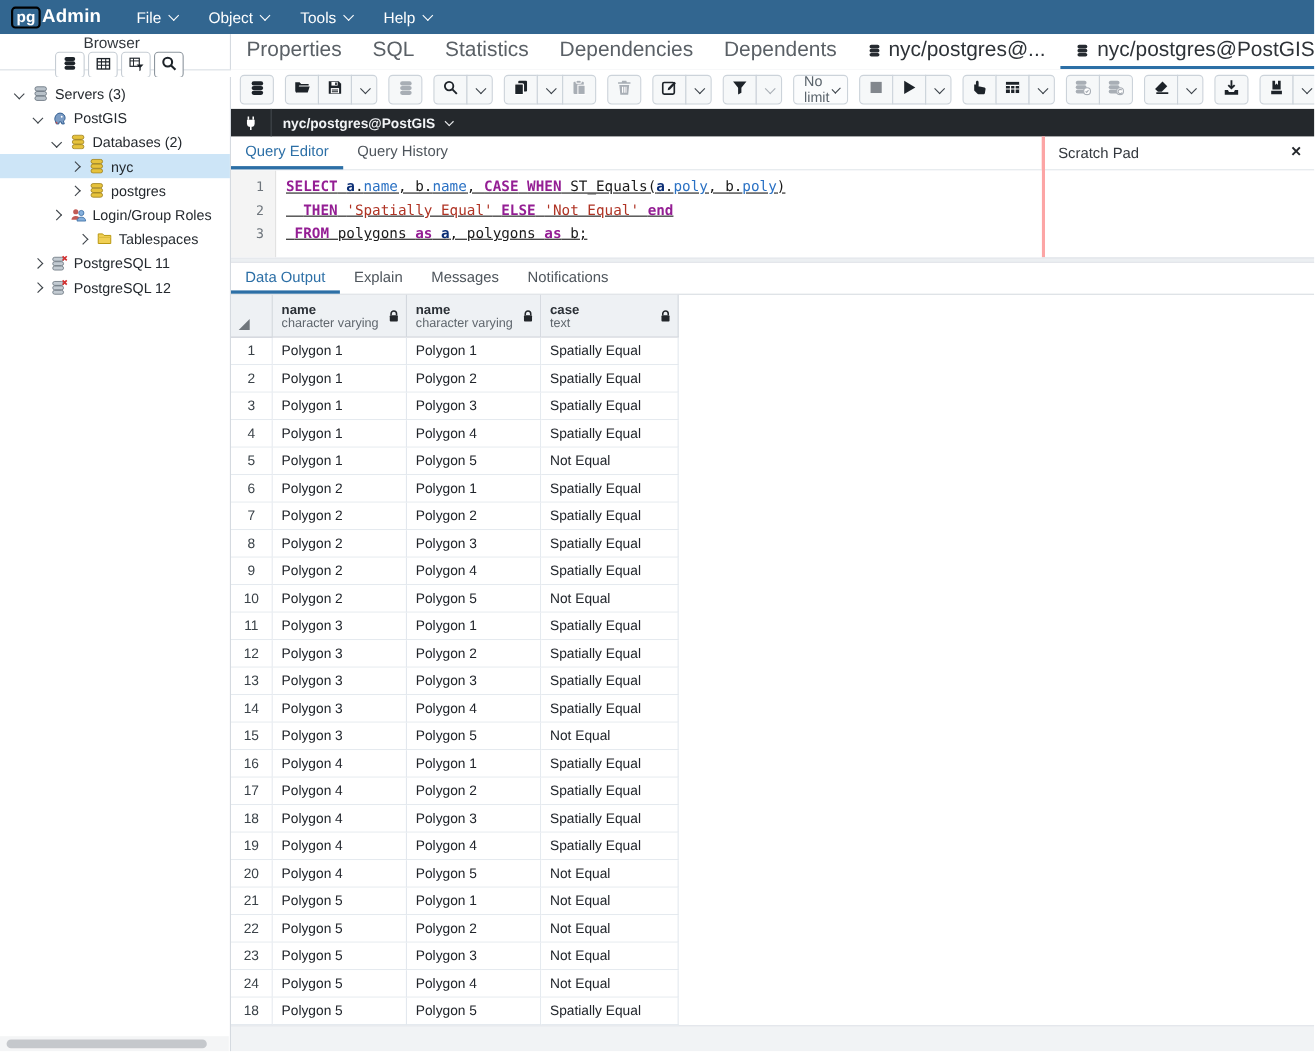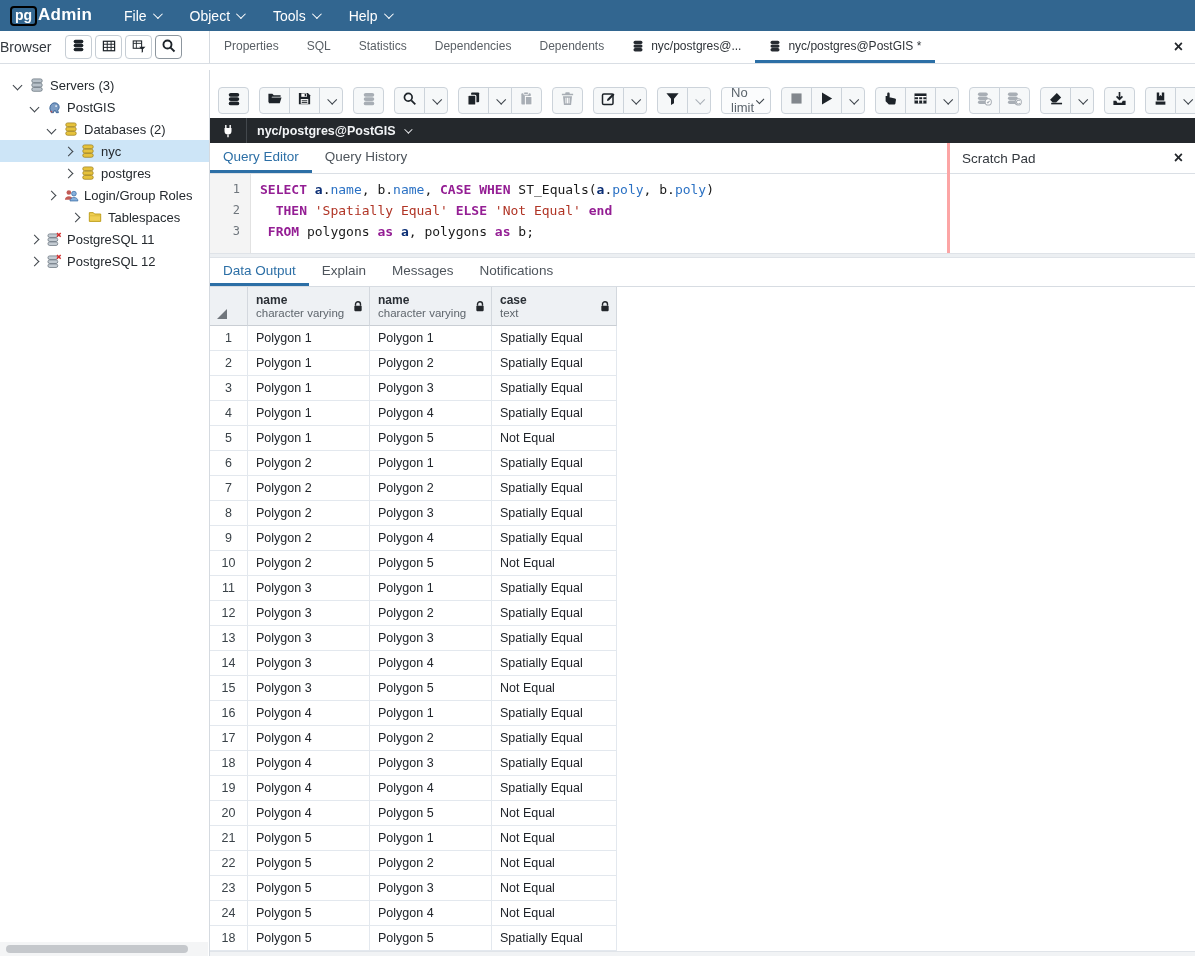--- a/index.html
+++ b/index.html
@@ -10,46 +10,46 @@
   .hdr{position:absolute;top:0;left:0;width:100%;height:31px;background:#326690;display:flex;align-items:center;}
   .logo{display:flex;align-items:baseline;margin-left:10px;}
   .logo .pgbox{color:#fff;font-weight:bold;font-size:14px;border:2px solid #000000;border-radius:4px;padding:0 3px 1px 3px;line-height:15px;}
   .logo .adm{color:#fff;font-weight:bold;font-size:17px;letter-spacing:.2px;margin-left:1px;}
   .menus{display:flex;margin-left:32px;gap:30px;}
   .menu{color:#fff;font-size:14px;display:flex;align-items:center;gap:6px;cursor:pointer;}
   .chev{display:inline-block;width:6px;height:6px;border-right:1.6px solid #fff;border-bottom:1.6px solid #fff;transform:rotate(45deg) translateY(-2px);}
 
   
   .row2{position:absolute;top:31px;left:0;width:100%;height:32px;background:#fff;border-bottom:1px solid #d9dee4;display:flex;}
-  .bhead{width:210px;box-sizing:border-box;border-right:1px solid #d5dae0;display:flex;align-items:center;padding:0 6px 0 0;}
+  .bhead{width:210px;box-sizing:border-box;border-right:1px solid #d5dae0;display:flex;align-items:center;padding:0 6px 0 0;flex-direction:column;}
   .bhead .btitle{font-size:14px;color:#33383e;flex:0 0 auto;}
   .bbtns{display:flex;gap:3px;margin-left:14px;}
   .bbtn{width:27px;height:24px;border:1px solid #c6cdd4;border-radius:4px;background:#fff;display:flex;align-items:center;justify-content:center;padding:0;cursor:pointer;}
   .bbtn.strong{border-color:#8d969e;}
   .tabstrip{flex:1;display:flex;align-items:stretch;overflow:hidden;}
-  .mtab{display:flex;align-items:center;gap:7px;padding:0 14px;font-size:12px;color:#5a6066;cursor:pointer;border-bottom:3px solid transparent;white-space:nowrap;}
+  .mtab{display:flex;align-items:center;gap:7px;padding:0 14px;font-size:19px;color:#5a6066;cursor:pointer;border-bottom:3px solid transparent;white-space:nowrap;}
   .mtab .ticon{display:flex;}
   .mtab.qt{color:#2e3338;}
   .mtab.active{border-bottom-color:#2c6fa6;color:#2e3338;}
   .strip-close{margin-left:auto;margin-right:12px;align-self:center;font-size:16px;font-weight:bold;color:#23272b;cursor:pointer;line-height:1;}
 
   
   .sidebar{position:absolute;top:70px;left:0;width:210px;bottom:0;background:#fff;box-sizing:border-box;border-right:1px solid #d5dae0;}
   .tree{padding-top:4px;}
   .trow{display:flex;align-items:center;height:22px;gap:5px;cursor:pointer;font-size:13px;color:#24292e;white-space:nowrap;}
   .trow.sel{background:#cde5f7;}
   .texp{width:14px;display:flex;justify-content:center;flex:0 0 14px;}
   .tchev{width:6px;height:6px;border-right:1.5px solid #3e444a;border-bottom:1.5px solid #3e444a;transform:rotate(-45deg);}
   .tchev.open{transform:rotate(45deg);}
   .ticn{display:flex;width:16px;justify-content:center;flex:0 0 16px;}
   .sb-scroll-track{position:absolute;left:0;right:1px;bottom:0;height:14px;background:#f4f5f6;}
   .sb-scroll-thumb{position:absolute;left:6px;bottom:3px;width:182px;height:8px;border-radius:4px;background:#c5c8cc;cursor:grab;}
 
   
-  .main{position:absolute;top:63px;left:210px;right:0;bottom:0;display:flex;flex-direction:column;margin-top:19px;}
+  .main{position:absolute;top:63px;left:210px;right:0;bottom:0;display:flex;flex-direction:column;}
 
   .toolbar{height:36px;display:flex;align-items:center;padding-left:8px;gap:10px;flex:0 0 36px;background:#fff;}
   .tgrp{display:flex;}
   .tbtn{height:27px;min-width:31px;box-sizing:border-box;border:1px solid #ccd3da;background:#f6f8f9;display:flex;align-items:center;justify-content:center;padding:0 6px;cursor:pointer;margin-left:-1px;}
   .tgrp .tbtn:first-child{border-radius:4px 0 0 4px;margin-left:0;}
   .tgrp .tbtn:last-child{border-radius:0 4px 4px 0;}
   .tgrp .tbtn:only-child{border-radius:4px;}
   .tbtn.chevbtn{min-width:24px;}
   .ti{width:15px;height:15px;}
   .dchev{display:inline-block;width:6px;height:6px;border-right:1.6px solid #3c434a;border-bottom:1.6px solid #3c434a;transform:rotate(45deg) translateY(-1px);}
@@ -68,21 +68,21 @@
   .stab{display:flex;align-items:center;padding:0 13px;font-size:13.5px;color:#4e555c;border-bottom:3px solid transparent;cursor:pointer;}
   .stab.active{color:#2c6fa6;border-bottom-color:#2c6fa6;}
   .sphead{height:31px;flex:0 0 31px;display:flex;align-items:center;justify-content:space-between;border-bottom:1px solid #dadfe5;box-sizing:border-box;padding:0 12px;}
   .sphead .sptitle{font-size:13.5px;color:#33383e;}
   .sphead .spclose{font-size:16px;font-weight:bold;color:#23272b;cursor:pointer;line-height:1;}
   .editor{position:relative;flex:1;background:#fff;overflow:hidden;cursor:text;}
   .gutterbg{position:absolute;left:0;top:0;bottom:0;width:40px;background:#f4f4f4;border-right:1px solid #e2e2e2;}
   .codelines{position:relative;padding-top:5px;font-family:"DejaVu Sans Mono",monospace;font-size:13px;line-height:21px;}
   .cline{display:flex;height:21px;}
   .ln{width:40px;flex:0 0 40px;box-sizing:border-box;padding-right:10px;text-align:right;color:#6e757c;font-size:12px;}
-  .ctext{padding-left:10px;white-space:pre;color:#1a1a1a;}
+  .ctext{padding-left:10px;white-space:pre;color:#1a1a1a;text-decoration:underline;}
   .tk-kw{color:#941e94;font-weight:bold;}
   .tk-str{color:#b03425;}
   .tk-id{color:#2a71c4;}
   .tk-al{color:#0b2e75;font-weight:bold;}
   .spbody{flex:1;background:#fff;}
 
   .hsplit{height:5px;flex:0 0 5px;background:#eceff2;border-top:1px solid #dfe3e8;border-bottom:1px solid #dfe3e8;box-sizing:border-box;cursor:row-resize;}
 
   .outtabs{height:29px;flex:0 0 29px;display:flex;border-bottom:1px solid #d7dce2;box-sizing:border-box;background:#fff;}
   .outwrap{flex:1;display:flex;flex-direction:column;overflow:hidden;background:#fff;}

